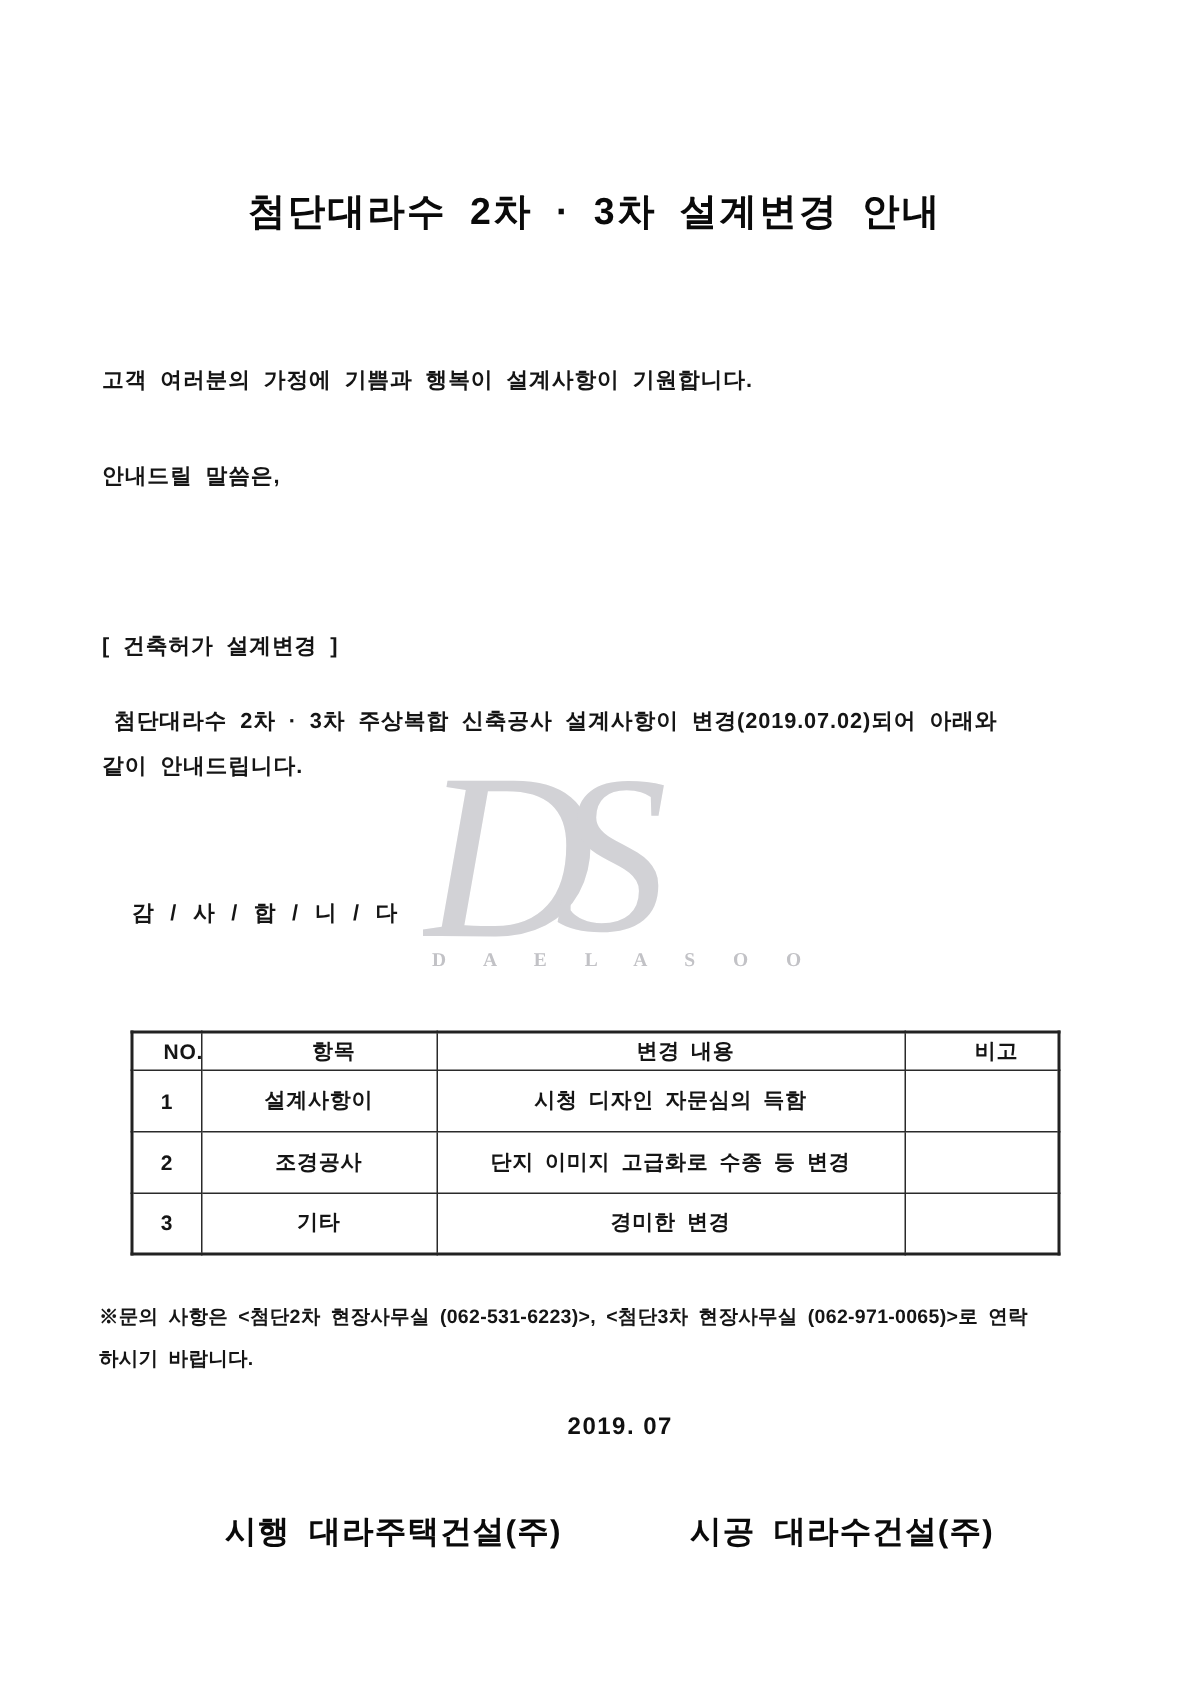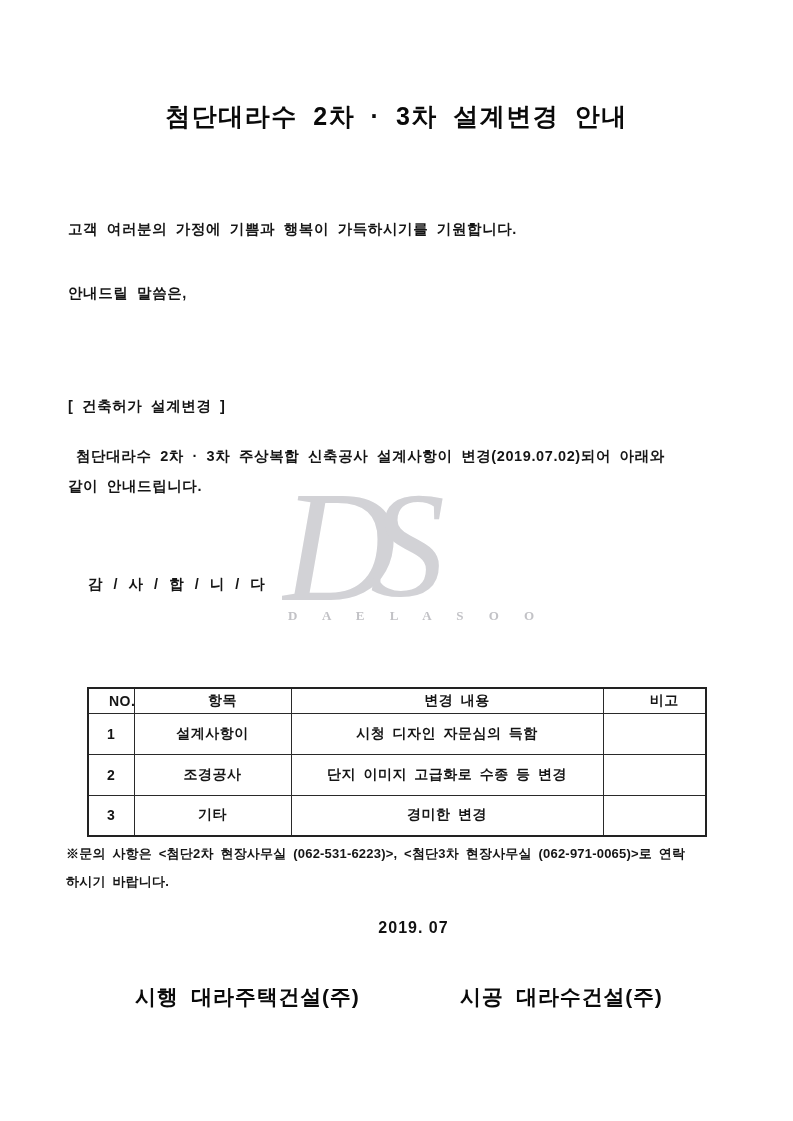--- a/index.html
+++ b/index.html
@@ -7,21 +7,21 @@
   .page {
     position: relative;
     width: 793px;
     height: 1121px;
     margin: 0 auto;
     background: #ffffff;
     font-family: "Liberation Sans", sans-serif;
     color: #111111;
     overflow: hidden;
   }
-  .abs { position: absolute; }
+  .abs { position: absolute; margin-top: 24px; }
   .doc-title {
     top: 100px; left: 0; width: 100%;
     text-align: center;
     font-size: 25px;
     font-weight: bold;
     letter-spacing: 1.5px;
     word-spacing: 7px;
     color: #0a0a0a;
     z-index: 2;
   }
@@ -122,21 +122,21 @@
       <g fill="#d2d2d6" font-family="Liberation Serif, serif" font-style="italic">
         <text x="0" y="128" font-size="158">D</text>
         <text x="88" y="124" font-size="150">S</text>
       </g>
     </svg>
   </div>
   <div class="abs wm-brand">D A E L A S O O</div>
 
   <div class="abs doc-title">첨단대라수 2차 · 3차 설계변경 안내</div>
 
-  <div class="abs body-text" style="top:220px; left:68px;">고객 여러분의 가정에 기쁨과 행복이 가득하시기를 기원합니다.</div>
+  <div class="abs body-text" style="top:220px; left:68px;">고객 여러분의 가정에 기쁨과 행복이 설계사항이 기원합니다.</div>
   <div class="abs body-text" style="top:284px; left:68px;">안내드릴 말씀은,</div>
 
   <div class="abs body-text" style="top:397px; left:68px;">[ 건축허가 설계변경 ]</div>
 
   <div class="abs body-text" style="top:447px; left:76px;">첨단대라수 2차 · 3차 주상복합 신축공사 설계사항이 변경(2019.07.02)되어 아래와</div>
   <div class="abs body-text" style="top:477px; left:68px;">같이 안내드립니다.</div>
 
 
   <div class="abs body-text" style="top:575px; left:88px; letter-spacing:1.5px;">감 / 사 / 합 / 니 / 다</div>
 
@@ -176,16 +176,16 @@
         <td></td>
       </tr>
     </tbody>
   </table>
 
   <div class="abs footnote-line" style="top:845px; left:66px;">※문의 사항은 &lt;첨단2차 현장사무실 (062-531-6223)&gt;, &lt;첨단3차 현장사무실 (062-971-0065)&gt;로 연락</div>
   <div class="abs footnote-line" style="top:873px; left:66px;">하시기 바랍니다.</div>
 
   <div class="abs doc-date">2019. 07</div>
 
-  <div class="abs signature" style="left:135px;">시행 대라주택건설(주)</div>
+  <div class="abs signature" style="left:150px;">시행 대라주택건설(주)</div>
   <div class="abs signature" style="left:460px;">시공 대라수건설(주)</div>
 
 </div>
 
 </body></html>

